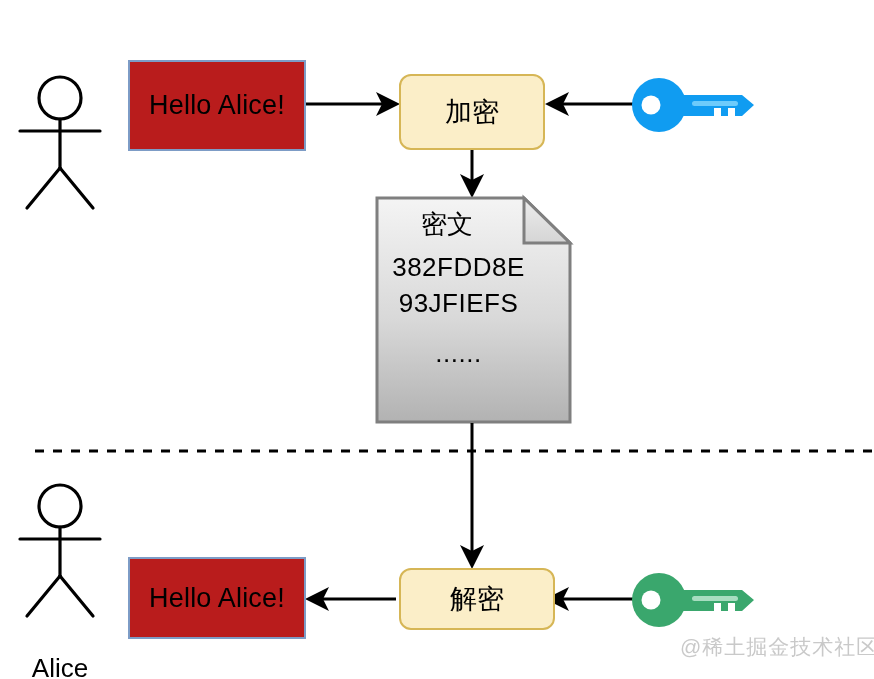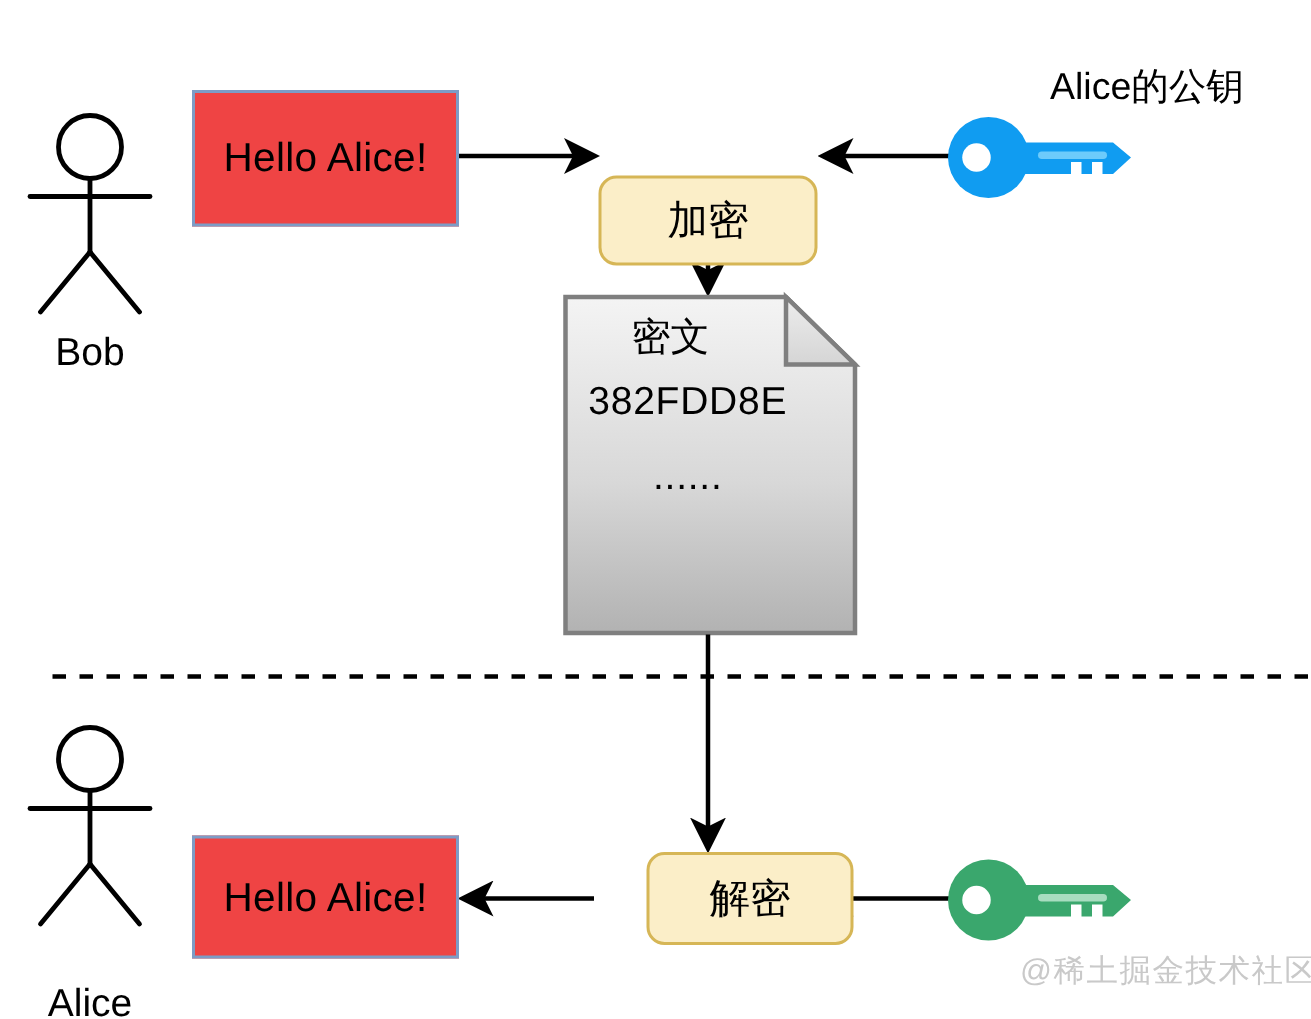--- a/index.html
+++ b/index.html
@@ -26,21 +26,21 @@
   }
   .node {
     position: absolute;
     box-sizing: border-box;
     display: flex;
     align-items: center;
     justify-content: center;
     color: #000000;
   }
   .msg-box {
-    background: #ef4444;
+    background: #b91c1c;
     border: 2px solid #7d9cc6;
     font-size: 27px;
     letter-spacing: 0.2px;
   }
   .op-box {
     background: #fbeec8;
     border: 2px solid #d6b656;
     border-radius: 12px;
     font-size: 27px;
   }
@@ -145,45 +145,44 @@
     </g>
 
     <g transform="translate(630,573)">
       <circle cx="29" cy="27" r="27" fill="#3aa76d"></circle>
       <circle cx="21" cy="27" r="9.5" fill="#ffffff"></circle>
       <path d="M50,17 L112,17 L124,27 L112,38 L105,38 L105,30 L98,30 L98,38 L91,38 L91,30 L84,30 L84,38 L50,38 Z" fill="#3aa76d"></path>
       <rect x="62" y="23" width="46" height="5" rx="2.5" fill="#a8ddc0"></rect>
     </g>
   </svg>
 
-  <div class="actor-label" style="left:14px; top:219px; width:92px;">Bob</div>
 
   <div class="node msg-box" style="left:128px; top:60px; width:178px; height:91px;">
     <span>Hello Alice!</span>
   </div>
 
-  <div class="node op-box" style="left:399px; top:74px; width:146px; height:60px;margin-top:43px;">
+  <div class="node op-box" style="left:399px; top:74px; width:146px; height:76px;">
     <span>加密</span>
   </div>
 
-  <div class="key-label" style="left:700px; top:41px;">Alice的公钥</div>
 
   <div class="doc-title" style="left:377px; top:207px; width:140px;">密文</div>
 
   <div class="doc-lines" style="left:377px; top:249px; width:163px;">
     <div>382FDD8E</div>
+    <div>93JFIEFS</div>
     <div style="margin-top:14px;">......</div>
   </div>
 
   <div class="actor-label" style="left:10px; top:653px; width:100px;">Alice</div>
 
   <div class="node msg-box" style="left:128px; top:557px; width:178px; height:82px;">
     <span>Hello Alice!</span>
   </div>
 
-  <div class="node op-box" style="left:399px; top:568px; width:138px; height:62px;margin-left:32px;">
+  <div class="node op-box" style="left:399px; top:568px; width:156px; height:62px;">
     <span>解密</span>
   </div>
 
 
   <div class="watermark" style="left:680px; top:633px;">@稀土掘金技术社区</div>
 
 </div>
 
 </body></html>

